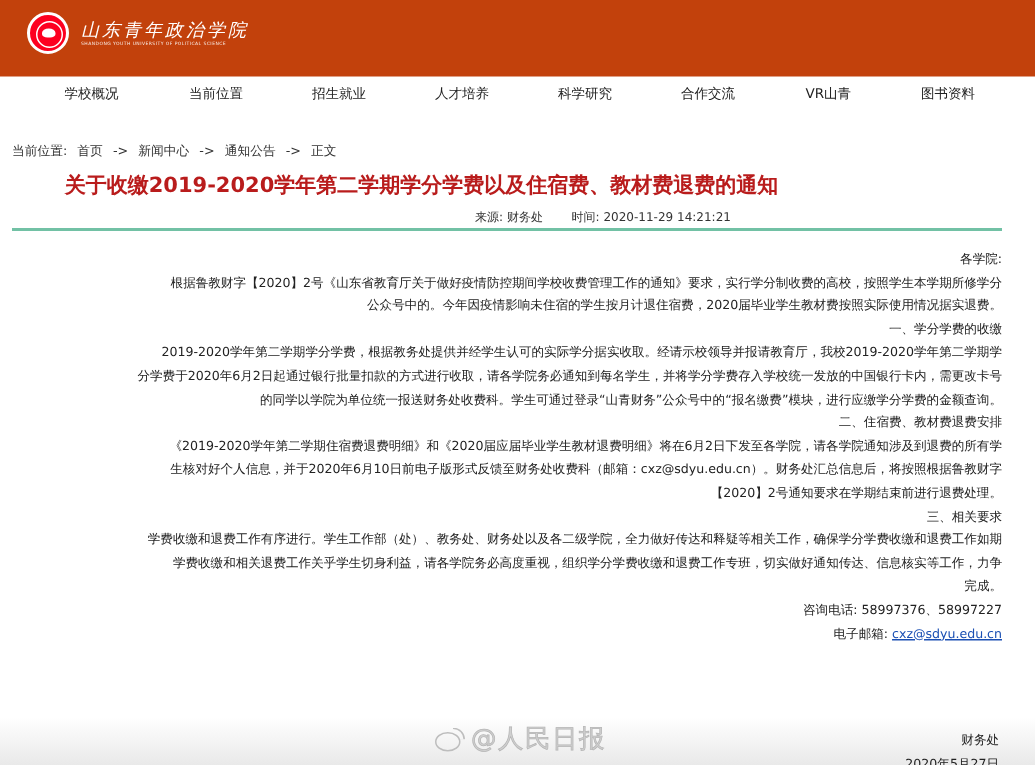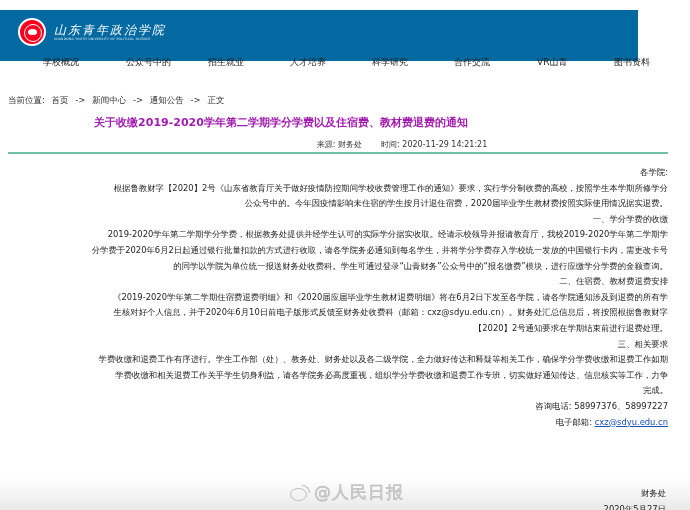--- a/index.html
+++ b/index.html
@@ -1,34 +1,34 @@
 <!DOCTYPE html>
 <html><head>
 <meta charset="utf-8">
 <style>
   * { margin: 0; padding: 0; box-sizing: border-box; }
   html, body { width: 690px; height: 510px; overflow: hidden; background: #ffffff; }
   body { font-family: "DejaVu Sans", "Liberation Sans", sans-serif; color: #222; position: relative; }
 
-  .header-banner { position: absolute; left: 0; top: 10px; width: 638px; height: 51px; background: #0369a1; }
+  .header-banner { position: absolute; left: 0; top: 0; width: 690px; height: 51px; background: #c2410c; }
   .logo { position: absolute; left: 18px; top: 8px; display: flex; align-items: center; }
   .logo-emblem { width: 28px; height: 28px; border-radius: 50%; border: 2px solid #fff; position: relative; background: #fd0020; }
   .logo-emblem::before { content: ""; position: absolute; left: 4px; top: 4px; width: 16px; height: 16px; border-radius: 50%; border: 1.5px solid #fff; }
   .logo-emblem::after { content: ""; position: absolute; left: 8px; top: 9px; width: 9px; height: 6px; border-radius: 50% 50% 40% 40%; background: #fff; }
   .logo-text { margin-left: 8px; display: flex; flex-direction: column; }
   .logo-cn { font-family: "DejaVu Serif", serif; font-style: italic; color: #fff; font-size: 12px; letter-spacing: 2px; line-height: 14px; }
   .logo-en { color: #fff; font-size: 3px; letter-spacing: 0.3px; line-height: 5px; white-space: nowrap; opacity: 0.9; }
 
   .nav { position: absolute; left: 0; top: 51px; width: 690px; height: 24px; margin-left: 13px; }
   .nav-item { position: absolute; top: 5px; font-size: 9px; color: #222; white-space: nowrap; cursor: pointer; }
 
   .breadcrumb { position: absolute; left: 8px; top: 95px; font-size: 8.5px; color: #333; white-space: nowrap; }
   .breadcrumb span { margin-right: 4px; }
 
-  .title { position: absolute; left: 0; width: 562px; top: 115px; text-align: center; font-size: 11px; font-weight: bold; color: #a21caf; white-space: nowrap; }
+  .title { position: absolute; left: 0; width: 562px; top: 115px; text-align: center; font-size: 14px; font-weight: bold; color: #b91c1c; white-space: nowrap; }
   .meta { position: absolute; left: 0; width: 690px; top: 139px; text-align: center; font-size: 8px; color: #333; white-space: nowrap; }
   .meta .src { margin-left: 114px; }
   .meta .gap { display: inline-block; width: 14px; }
 
   .divider { position: absolute; left: 8px; top: 152px; width: 660px; height: 2px; background: #72c1a5; }
 
   .content { position: absolute; left: 8px; top: 165px; width: 660px; font-size: 8.4px; line-height: 15.6px; color: #222; text-align: right; }
   .indent { text-indent: 18px; }
   .line { white-space: nowrap; }
   .link { color: #1a4fb3; text-decoration: underline; cursor: pointer; }
@@ -50,21 +50,21 @@
     <div class="logo-emblem"></div>
     <div class="logo-text">
       <div class="logo-cn">山东青年政治学院</div>
       <div class="logo-en">SHANDONG YOUTH UNIVERSITY OF POLITICAL SCIENCE</div>
     </div>
   </div>
 </div>
 
 <div class="nav">
   <span class="nav-item" style="left:30px">学校概况</span>
-  <span class="nav-item" style="left:113px">公众号中的</span>
+  <span class="nav-item" style="left:113px">当前位置</span>
   <span class="nav-item" style="left:195px">招生就业</span>
   <span class="nav-item" style="left:277px">人才培养</span>
   <span class="nav-item" style="left:359px">科学研究</span>
   <span class="nav-item" style="left:441px">合作交流</span>
   <span class="nav-item" style="left:524px">VR山青</span>
   <span class="nav-item" style="left:601px">图书资料</span>
 </div>
 
 <div class="breadcrumb">
   <span>当前位置:</span>

